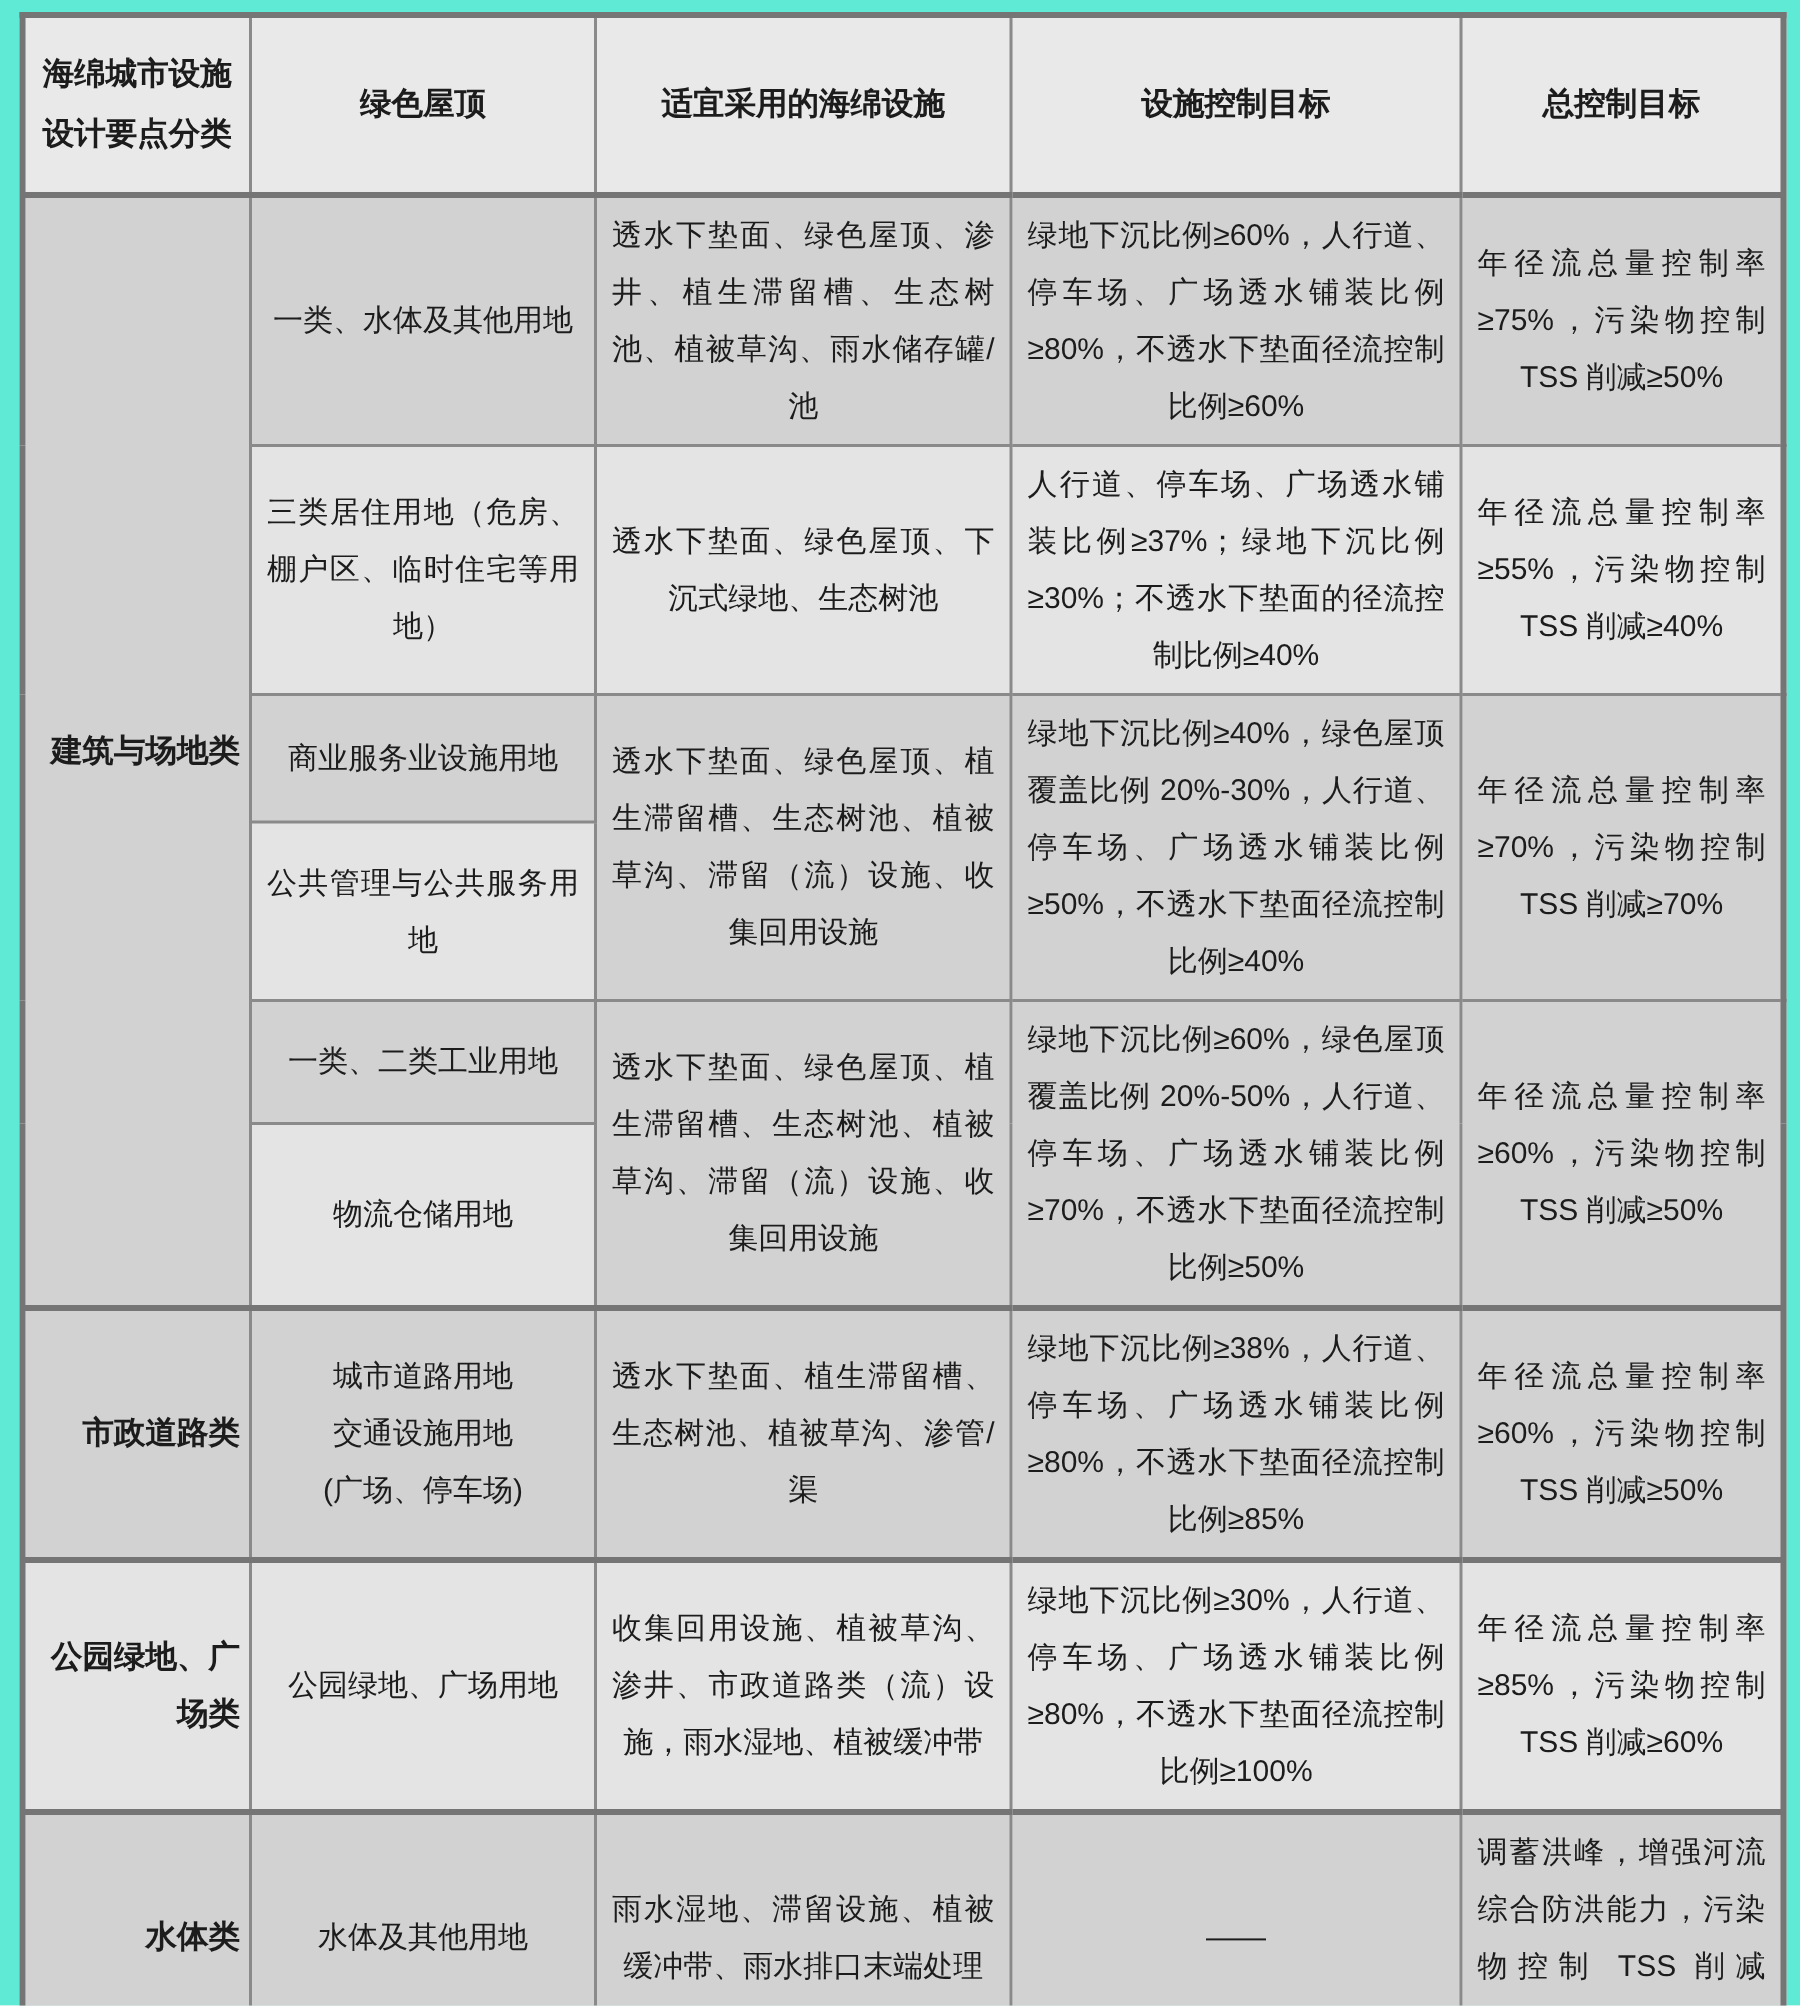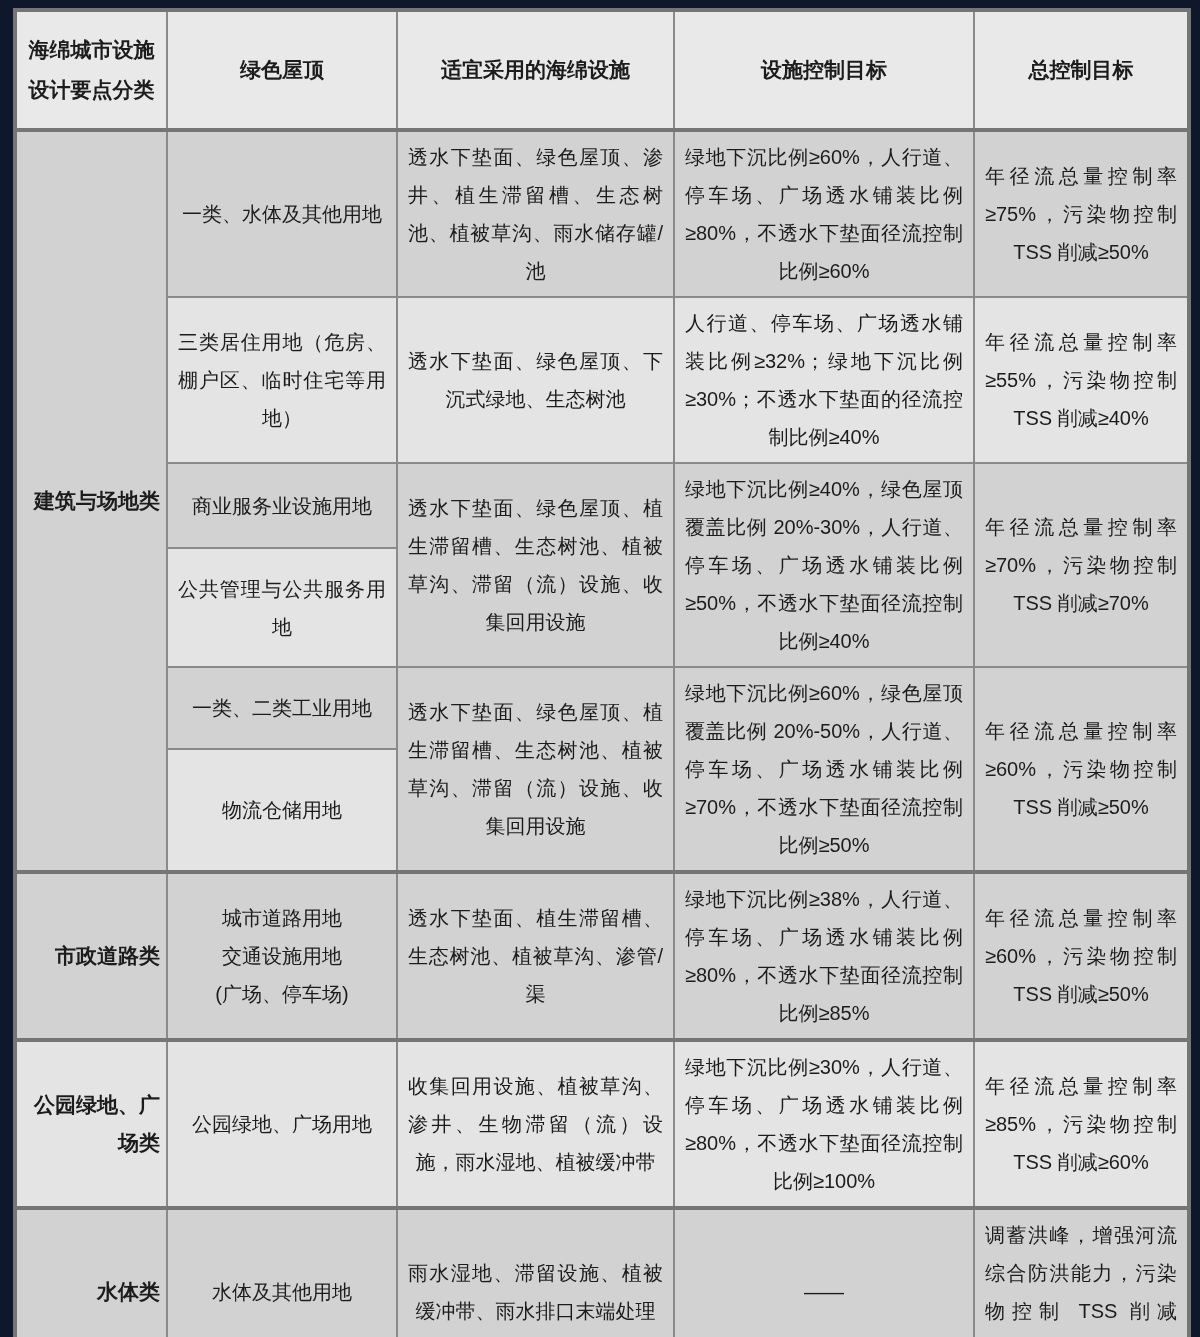--- a/index.html
+++ b/index.html
@@ -1,20 +1,20 @@
 <!DOCTYPE html>
 <html lang="zh"><head>
 <meta charset="utf-8">
 <style>
   * { margin: 0; padding: 0; box-sizing: border-box; }
   html, body { background: #ffffff; }
   .page {
     width: 1200px;
     height: 1337px;
-    background: #0f172a;
+    background: #5eead4;
     padding: 8px 13px;
     font-family: "Liberation Sans", sans-serif;
     color: #1c1c1c;
   }
   table.sponge {
     width: 1174px;
     border-collapse: collapse;
     table-layout: fixed;
     border: 4px solid #757575;
     background: #e4e4e4;
@@ -77,21 +77,21 @@
     <tr style="height:160px">
       <td class="group-label dark" rowspan="6">建筑与场地类</td>
       <td class="cell dark">一类、水体及其他用地</td>
       <td class="cell dark">透水下垫面、绿色屋顶、渗井、植生滞留槽、生态树池、植被草沟、雨水储存罐/池</td>
       <td class="cell dark">绿地下沉比例≥60%，人行道、停车场、广场透水铺装比例≥80%，不透水下垫面径流控制比例≥60%</td>
       <td class="cell dark">年径流总量控制率≥75%，污染物控制 TSS 削减≥50%</td>
     </tr>
     <tr style="height:162px">
       <td class="cell light">三类居住用地（危房、棚户区、临时住宅等用地）</td>
       <td class="cell light">透水下垫面、绿色屋顶、下沉式绿地、生态树池</td>
-      <td class="cell light">人行道、停车场、广场透水铺装比例≥32%；绿地下沉比例≥30%；不透水下垫面的径流控制比例≥40%</td>
+      <td class="cell light">人行道、停车场、广场透水铺装比例≥37%；绿地下沉比例≥30%；不透水下垫面的径流控制比例≥40%</td>
       <td class="cell light">年径流总量控制率≥55%，污染物控制 TSS 削减≥40%</td>
     </tr>
     <tr style="height:82px">
       <td class="cell dark">商业服务业设施用地</td>
       <td class="cell dark" rowspan="2">透水下垫面、绿色屋顶、植生滞留槽、生态树池、植被草沟、滞留（流）设施、收集回用设施</td>
       <td class="cell dark" rowspan="2">绿地下沉比例≥40%，绿色屋顶覆盖比例 20%-30%，人行道、停车场、广场透水铺装比例≥50%，不透水下垫面径流控制比例≥40%</td>
       <td class="cell dark" rowspan="2">年径流总量控制率≥70%，污染物控制 TSS 削减≥70%</td>
     </tr>
     <tr style="height:114px">
       <td class="cell light">公共管理与公共服务用地</td>
@@ -112,21 +112,21 @@
 交通设施用地
 (广场、停车场)</td>
       <td class="cell dark">透水下垫面、植生滞留槽、生态树池、植被草沟、渗管/渠</td>
       <td class="cell dark">绿地下沉比例≥38%，人行道、停车场、广场透水铺装比例≥80%，不透水下垫面径流控制比例≥85%</td>
       <td class="cell dark">年径流总量控制率≥60%，污染物控制 TSS 削减≥50%</td>
     </tr>
 
     <tr style="height:158px" class="group-start">
       <td class="group-label light">公园绿地、广场类</td>
       <td class="cell light center">公园绿地、广场用地</td>
-      <td class="cell light">收集回用设施、植被草沟、渗井、生物滞留（流）设施，雨水湿地、植被缓冲带</td>
+      <td class="cell light">收集回用设施、植被草沟、渗井、市政道路类（流）设施，雨水湿地、植被缓冲带</td>
       <td class="cell light">绿地下沉比例≥30%，人行道、停车场、广场透水铺装比例≥80%，不透水下垫面径流控制比例≥100%</td>
       <td class="cell light">年径流总量控制率≥85%，污染物控制 TSS 削减≥60%</td>
     </tr>
 
     <tr style="height:162px" class="group-start">
       <td class="group-label dark">水体类</td>
       <td class="cell dark center">水体及其他用地</td>
       <td class="cell dark">雨水湿地、滞留设施、植被缓冲带、雨水排口末端处理</td>
       <td class="cell dark center">——</td>
       <td class="cell dark">调蓄洪峰，增强河流综合防洪能力，污染物控制 TSS 削减≥50%</td>

